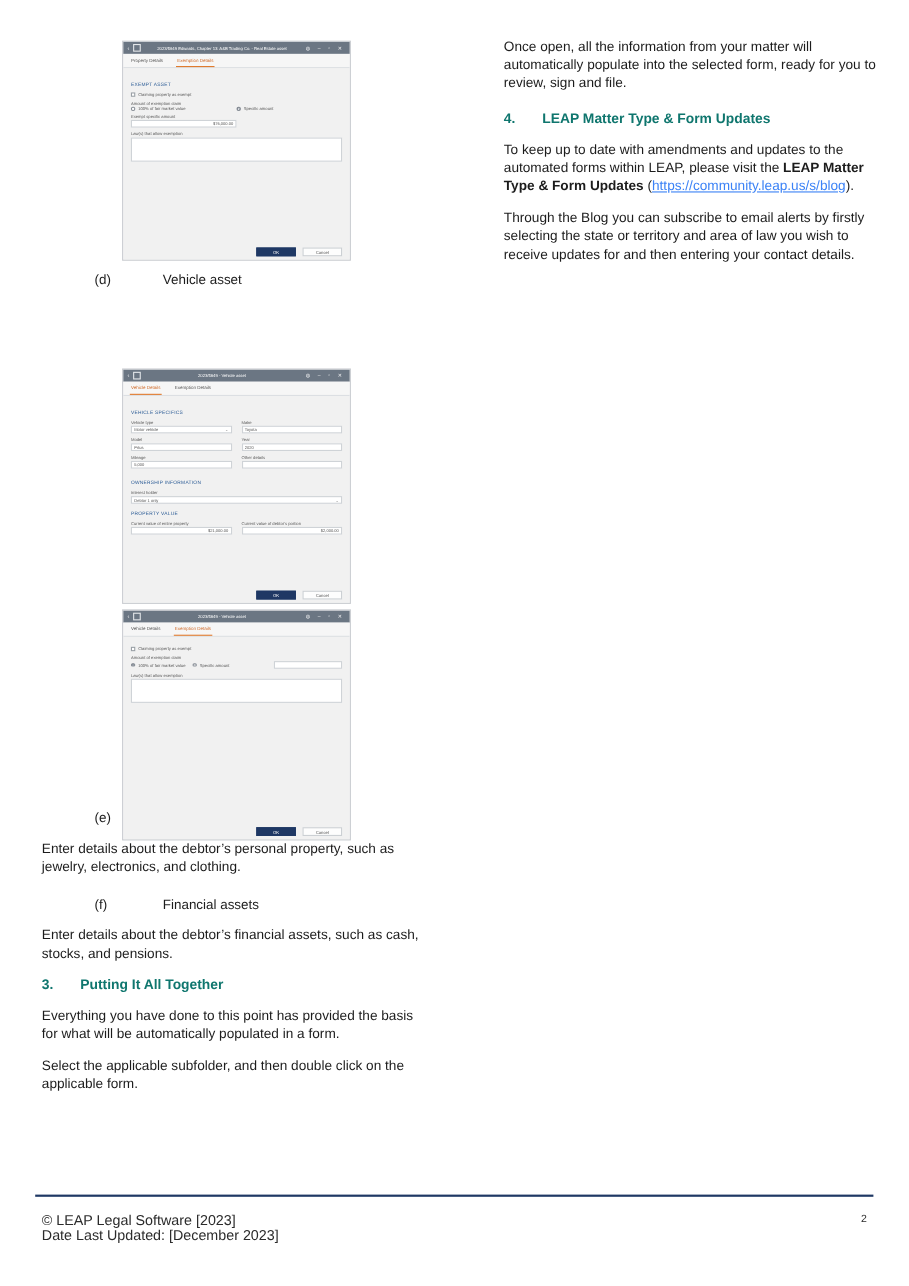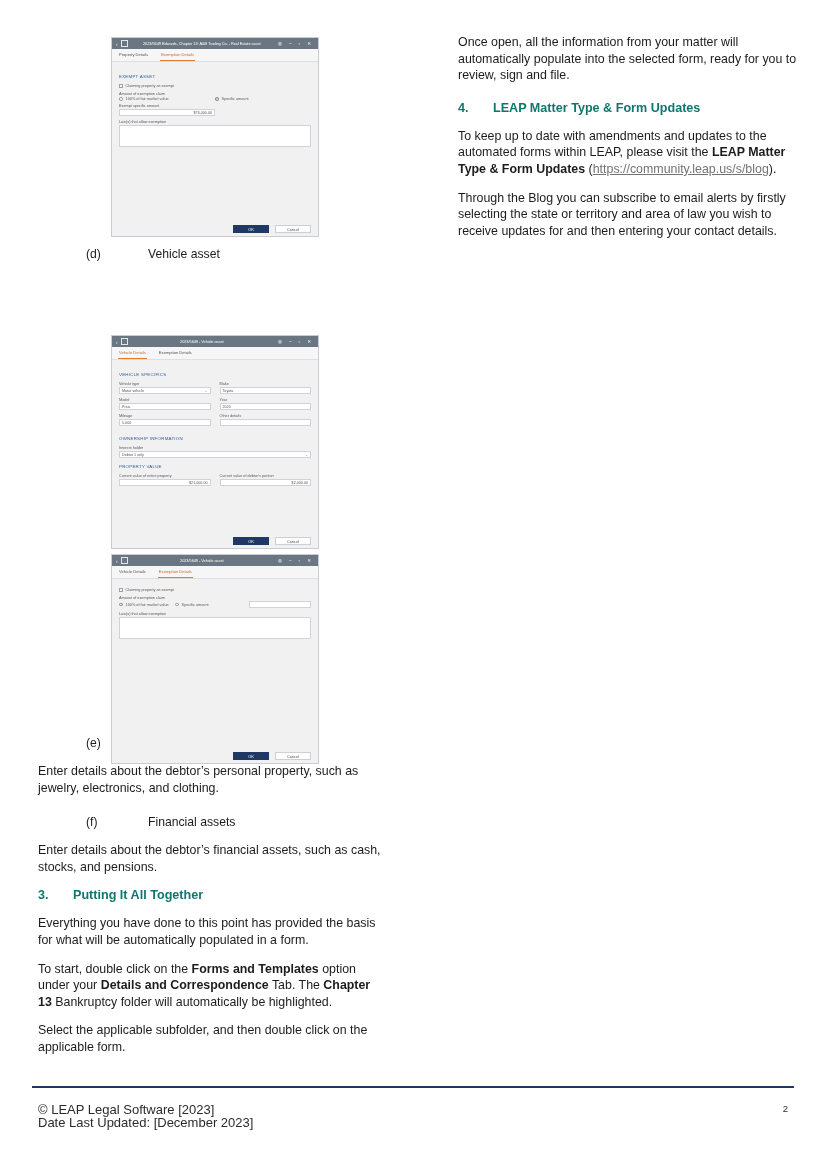--- a/index.html
+++ b/index.html
@@ -56,21 +56,21 @@
     line-height: 16px;
     color: #1c1c1c;
     margin: 6px 0 12px 0;
     padding-left: 48px;
   }
   .caption .lbl {
     display: inline-block;
     width: 62px;
   }
   .lnk {
-    color: #737373;
+    color: #3b82f6;
     text-decoration: underline;
   }
   b { font-weight: bold; }
 
   
   .dlg {
     position: absolute;
     border: 1px solid #c9ccd1;
     background: #f1f1f1;
     box-sizing: border-box;
@@ -309,21 +309,20 @@
     </div>
 
     <p class="body">Enter details about the debtor’s financial assets, such as cash, stocks, and pensions.</p>
 
     <h2 class="heading">
       <span class="num">3.</span><span>Putting It All Together</span>
     </h2>
 
     <p class="body">Everything you have done to this point has provided the basis for what will be automatically populated in a form.</p>
 
-    <p class="body"><span>To start, double click on the </span><b>Forms and Templates</b><span> option under your </span><b>Details and Correspondence</b><span> Tab. The </span><b>Chapter 13</b><span> Bankruptcy folder will automatically be highlighted.</span></p>
 
     <p class="body">Select the applicable subfolder, and then double click on the applicable form.</p>
   </div>
 
   <div class="dlg" style="left:111px; top:335px; width:208px; height:214px;">
     <div class="titlebar">
       <span class="tb-back">‹</span>
       <span class="tb-ico"></span>
       <span class="tb-title">2023/5649 - Vehicle asset</span>
       <span class="tb-btns">

